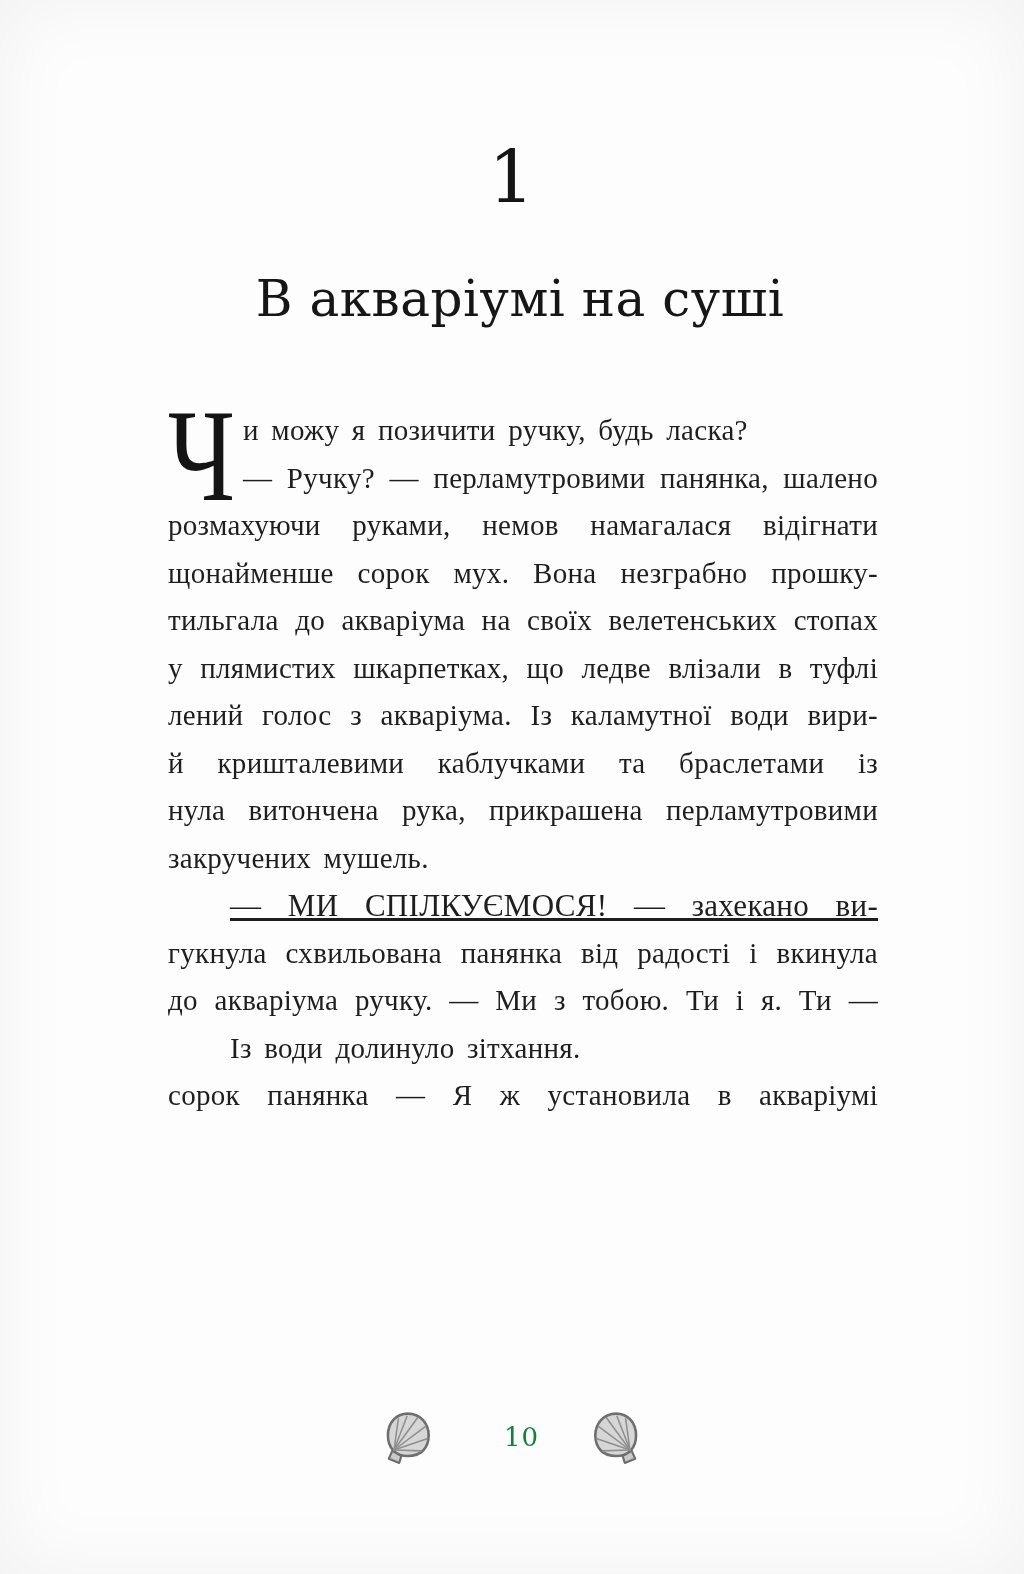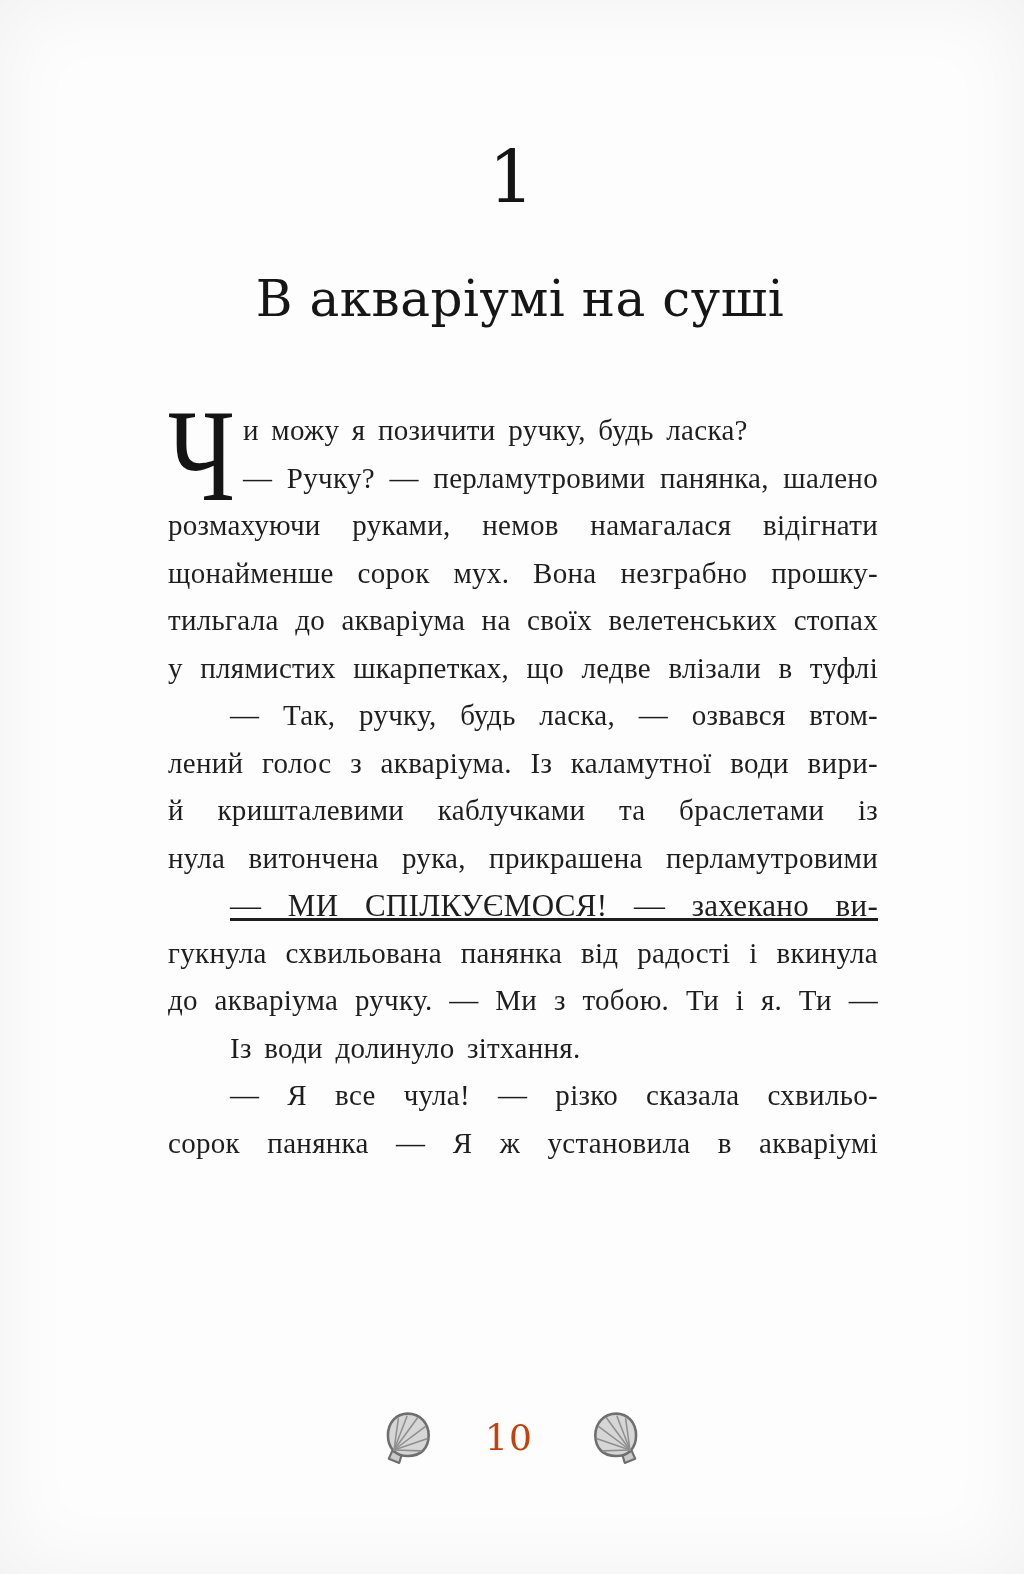--- a/index.html
+++ b/index.html
@@ -74,25 +74,25 @@
     left: 0;
     top: 1408px;
     width: 100%;
     display: flex;
     justify-content: center;
     align-items: center;
     gap: 52px;
   }
   .page-number {
     font-family: "DejaVu Serif", serif;
-    font-size: 36px;
+    font-size: 26px;
     letter-spacing: 1px;
-    color: #c2410c;
+    color: #15803d;
     min-width: 54px;
-    text-align: left;
+    text-align: right;
   }
   .shell { width: 52px; height: 58px; }
   .shell.mirror { transform: scaleX(-1); }
 </style>
 </head>
 <body>
 
 <main class="page">
 
   <div class="chapter-number">1</div>
@@ -101,29 +101,28 @@
 
   <section class="body-text">
     <span class="dropcap">Ч</span>
 
   <div class="line">и можу я позичити ручку, будь ласка?</div>
       <div class="line just">— Ручку? — перламутровими панянка, шалено</div>
       <div class="line just">розмахуючи руками, немов намагалася відігнати</div>
       <div class="line just">щонайменше сорок мух. Вона незграбно прошку-</div>
       <div class="line just">тильгала до акваріума на своїх велетенських стопах</div>
       <div class="line just">у плямистих шкарпетках, що ледве влізали в туфлі</div>
-      <div class="line just indent">— Так, ручку, будь ласка, — озвався втом-</div>
       <div class="line just">лений голос з акваріума. Із каламутної води вири-</div>
       <div class="line just">й кришталевими каблучками та браслетами із</div>
       <div class="line just">нула витончена рука, прикрашена перламутровими</div>
+      <div class="line">закручених мушель.</div>
       <div class="line just indent emphasis">— МИ СПІЛКУЄМОСЯ! — захекано ви-</div>
       <div class="line just">гукнула схвильована панянка від радості і вкинула</div>
       <div class="line just">до акваріума ручку. — Ми з тобою. Ти і я. Ти —</div>
       <div class="line indent">Із води долинуло зітхання.</div>
-      <div class="line just indent">— Я все чула! — різко сказала схвильо-</div>
       <div class="line just">сорок панянка — Я ж установила в акваріумі</div>
     </section>
 
   <footer class="page-footer">
 
     <svg class="shell" viewBox="0 0 60 62" aria-hidden="true">
       <path d="M13 47 L24 51 L21 61 L9 56 Z" fill="#c9c9c9" stroke="#6f6f6f" stroke-width="2.5" stroke-linejoin="round"></path>
       <path d="M31 4 C45 4 55 15 55 29 C55 44 46 53 31 53 C17 53 8 44 8 29 C8 15 17 4 31 4 Z" fill="#d6d6d6" stroke="#6f6f6f" stroke-width="3" stroke-linejoin="round"></path>
       <g stroke="#8f8f8f" stroke-width="1.8" fill="none" stroke-linecap="round">
         <path d="M15 46 L30 7"></path>

